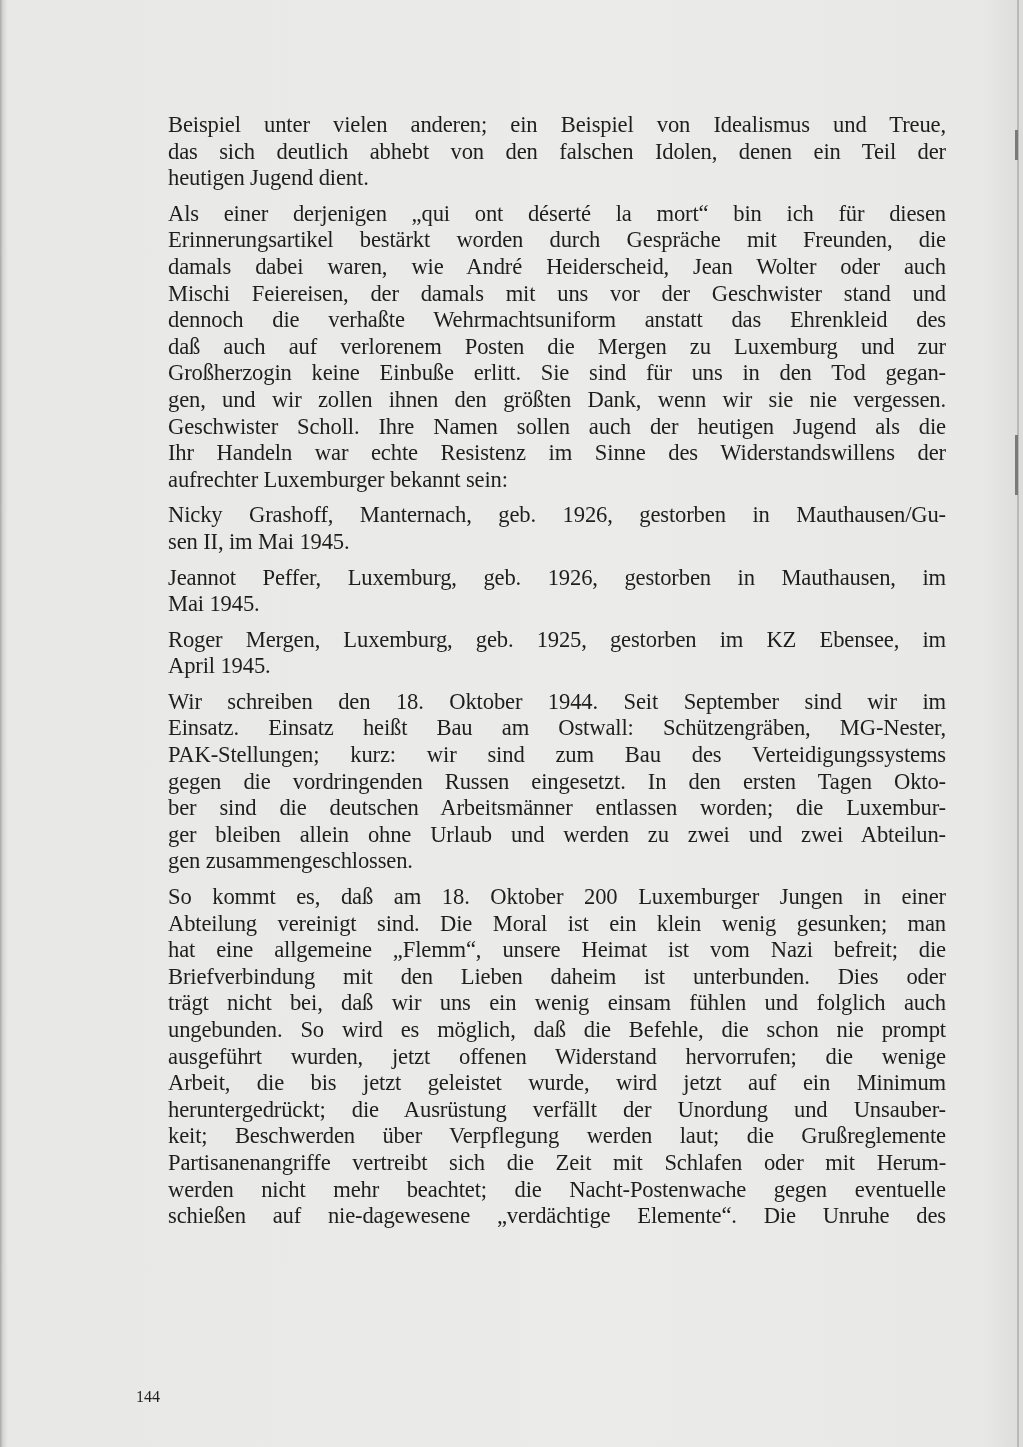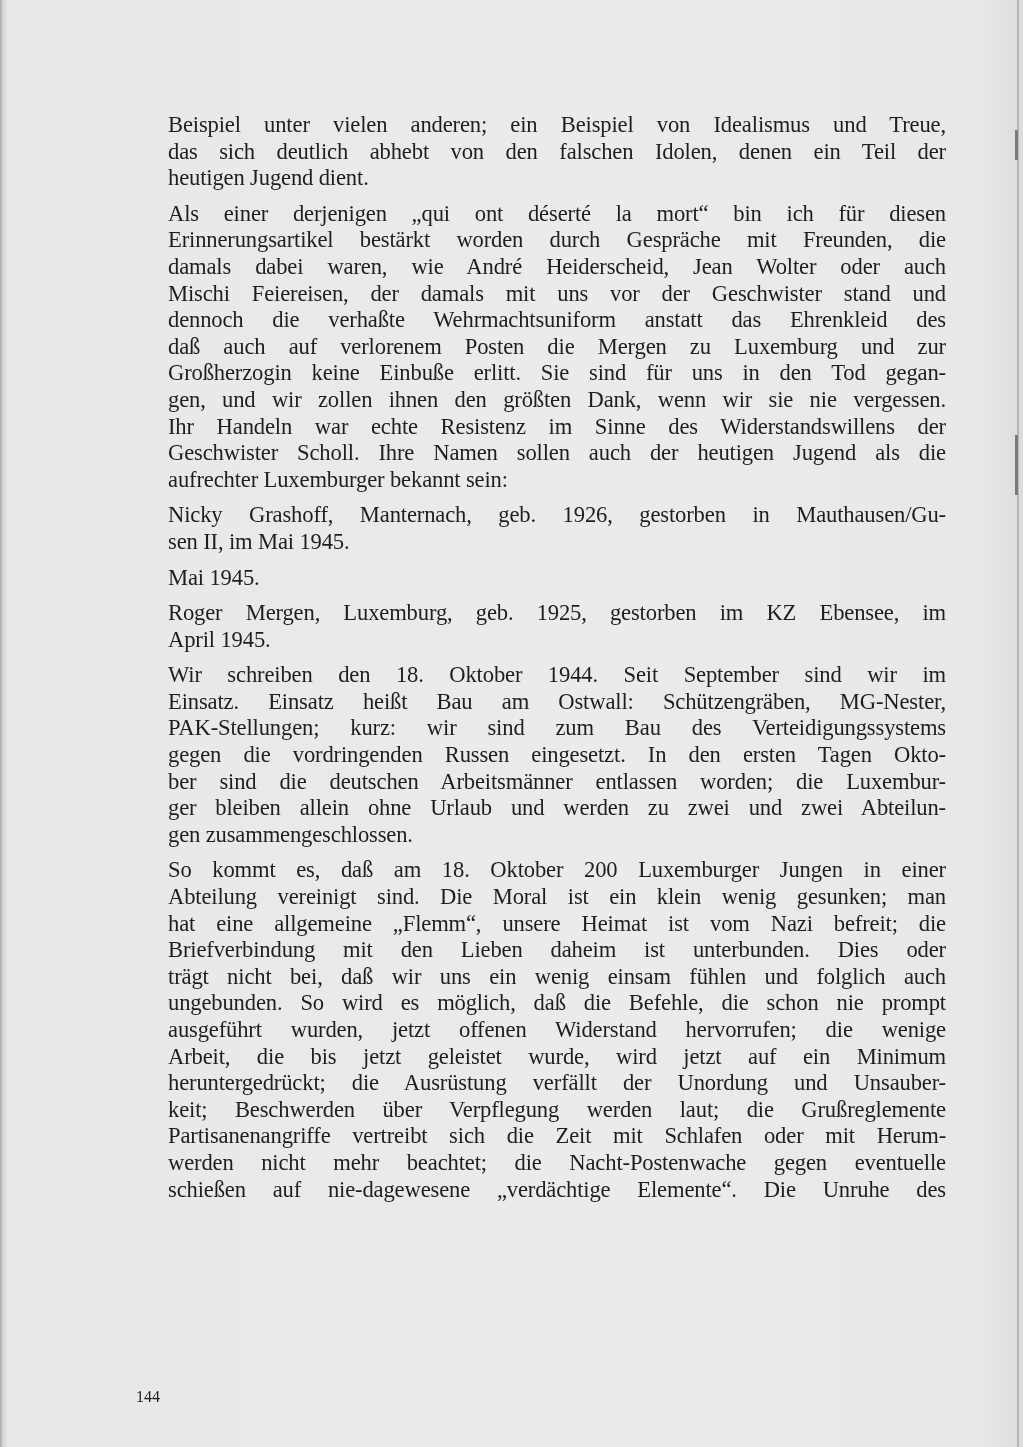--- a/index.html
+++ b/index.html
@@ -58,29 +58,30 @@
       </div>
       <div class="para">
         <span class="line">Als einer derjenigen „qui ont déserté la mort“ bin ich für diesen</span>
         <span class="line">Erinnerungsartikel bestärkt worden durch Gespräche mit Freunden, die</span>
         <span class="line">damals dabei waren, wie André Heiderscheid, Jean Wolter oder auch</span>
         <span class="line">Mischi Feiereisen, der damals mit uns vor der Geschwister stand und</span>
         <span class="line">dennoch die verhaßte Wehrmachtsuniform anstatt das Ehrenkleid des</span>
         <span class="line">daß auch auf verlorenem Posten die Mergen zu Luxemburg und zur</span>
         <span class="line">Großherzogin keine Einbuße erlitt. Sie sind für uns in den Tod gegan-</span>
         <span class="line">gen, und wir zollen ihnen den größten Dank, wenn wir sie nie vergessen.</span>
+        <span class="line">Geschwister Scholl. Ihre Namen sollen auch der heutigen Jugend als die</span>
         <span class="line">Ihr Handeln war echte Resistenz im Sinne des Widerstandswillens der</span>
-        <span class="line">Geschwister Scholl. Ihre Namen sollen auch der heutigen Jugend als die</span>
         <span class="line last">aufrechter Luxemburger bekannt sein:</span>
       </div>
       <div class="para">
         <span class="line">Nicky Grashoff, Manternach, geb. 1926, gestorben in Mauthausen/Gu-</span>
         <span class="line last">sen II, im Mai 1945.</span>
       </div>
       <div class="para">
+        <span class="line">Jeannot Peffer, Luxemburg, geb. 1926, gestorben in Mauthausen, im</span>
         <span class="line last">Mai 1945.</span>
       </div>
       <div class="para">
         <span class="line">Roger Mergen, Luxemburg, geb. 1925, gestorben im KZ Ebensee, im</span>
         <span class="line last">April 1945.</span>
       </div>
       <div class="para">
         <span class="line">Wir schreiben den 18. Oktober 1944. Seit September sind wir im</span>
         <span class="line">Einsatz. Einsatz heißt Bau am Ostwall: Schützengräben, MG-Nester,</span>
         <span class="line">PAK-Stellungen; kurz: wir sind zum Bau des Verteidigungssystems</span>

